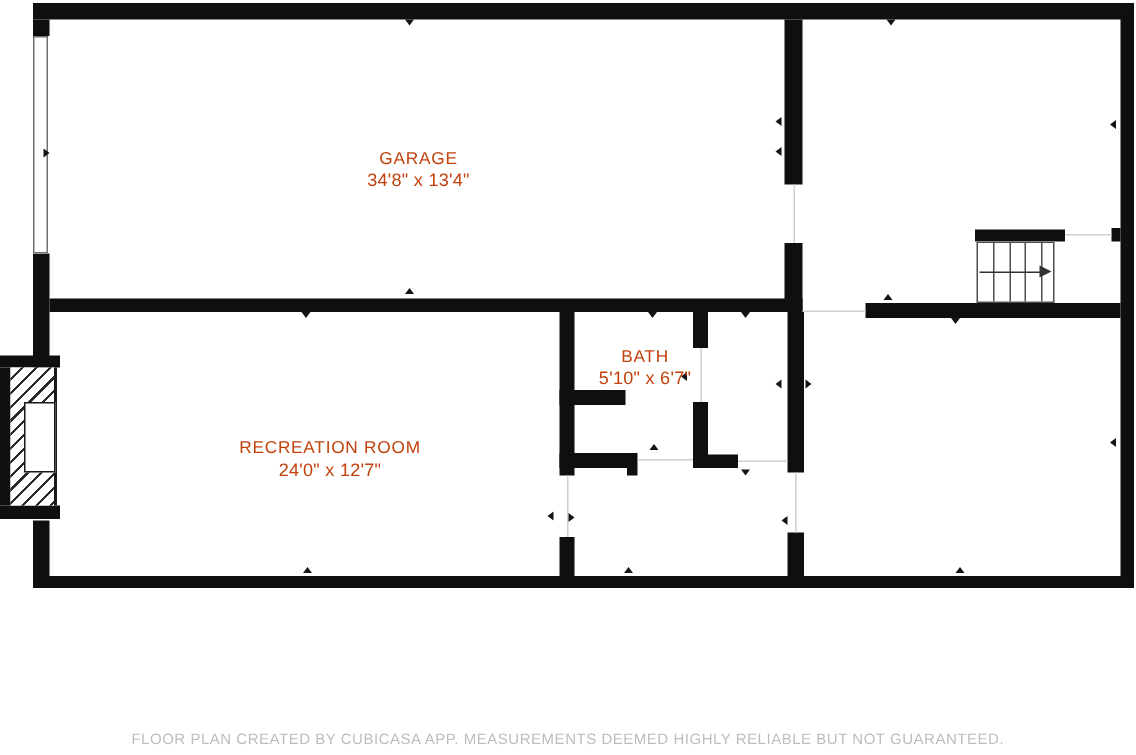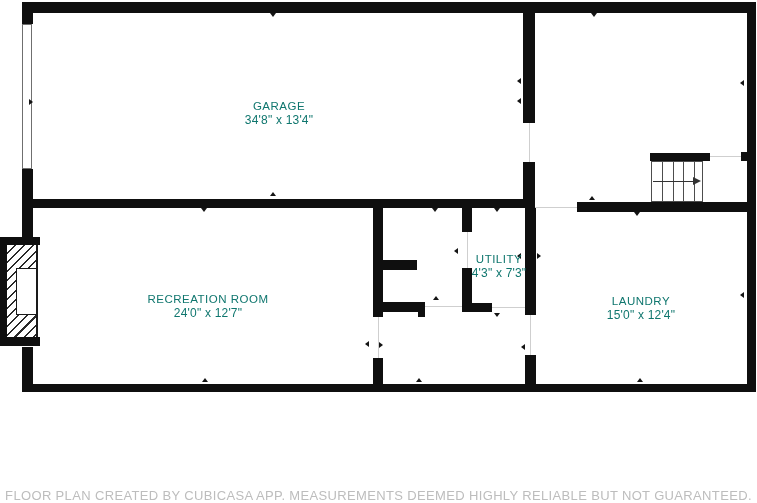--- a/index.html
+++ b/index.html
@@ -19,25 +19,25 @@
   .tread{position:absolute;top:0;width:1px;height:100%;background:#4d4d4d;}
   .stair-arrow-line{position:absolute;left:653px;top:181px;width:41px;height:1px;background:#333;}
   .stair-arrow-head{position:absolute;left:693px;top:177px;width:0;height:0;
         border-top:4px solid transparent;border-bottom:4px solid transparent;border-left:8px solid #333;}
   .tk{position:absolute;width:0;height:0;}
   .tk.d{border-left:3px solid transparent;border-right:3px solid transparent;border-top:4px solid #141414;}
   .tk.u{border-left:3px solid transparent;border-right:3px solid transparent;border-bottom:4px solid #141414;}
   .tk.l{border-top:3px solid transparent;border-bottom:3px solid transparent;border-right:4px solid #141414;}
   .tk.r{border-top:3px solid transparent;border-bottom:3px solid transparent;border-left:4px solid #141414;}
   .room-label{position:absolute;transform:translate(-50%,-50%);text-align:center;
-        white-space:nowrap;color:#0f766e;}
+        white-space:nowrap;color:#c2410c;}
   .rname{font-size:11.5px;letter-spacing:.5px;line-height:14px;font-weight:400;}
   .rdims{font-size:12px;letter-spacing:.2px;line-height:14px;}
   .footer{position:absolute;left:0;top:488px;width:100%;text-align:center;
-        font-size:13px;letter-spacing:.35px;color:#bdbdbd;}
+        font-size:10px;letter-spacing:.35px;color:#bdbdbd;}
 </style>
 </head>
 <body>
 
 <div class="page">
 
   <div class="wall" style="left:22px;top:2px;width:734px;height:11px;"></div>
   <div class="wall" style="left:747px;top:2px;width:9px;height:390px;"></div>
   <div class="wall" style="left:22px;top:384px;width:734px;height:8px;"></div>
   <div class="wall" style="left:22px;top:13px;width:11px;height:11px;"></div>
@@ -109,28 +109,24 @@
   <div class="tk r" style="left:379px;top:342px;"></div>
   <div class="tk l" style="left:521px;top:344px;"></div>
   <div class="tk u" style="left:202px;top:378px;"></div>
   <div class="tk u" style="left:416px;top:378px;"></div>
   <div class="tk u" style="left:637px;top:378px;"></div>
 
   <div class="room-label" style="left:279px;top:113px;">
     <div class="rname">GARAGE</div>
     <div class="rdims">34'8" x 13'4"</div>
   </div>
-  <div class="room-label" style="left:208px;top:306px;">
+  <div class="room-label" style="left:220px;top:306px;">
     <div class="rname">RECREATION ROOM</div>
     <div class="rdims">24'0" x 12'7"</div>
   </div>
-  <div class="room-label" style="left:499px;top:266px;">
-    <div class="rname">UTILITY</div>
-    <div class="rdims">4'3" x 7'3"</div>
-  </div>
-  <div class="room-label" style="left:641px;top:308px;">
-    <div class="rname">LAUNDRY</div>
-    <div class="rdims">15'0" x 12'4"</div>
+  <div class="room-label" style="left:430px;top:245px;">
+    <div class="rname">BATH</div>
+    <div class="rdims">5'10" x 6'7"</div>
   </div>
 
   <div class="footer">FLOOR PLAN CREATED BY CUBICASA APP. MEASUREMENTS DEEMED HIGHLY RELIABLE BUT NOT GUARANTEED.</div>
 
 </div>
 
 </body></html>

